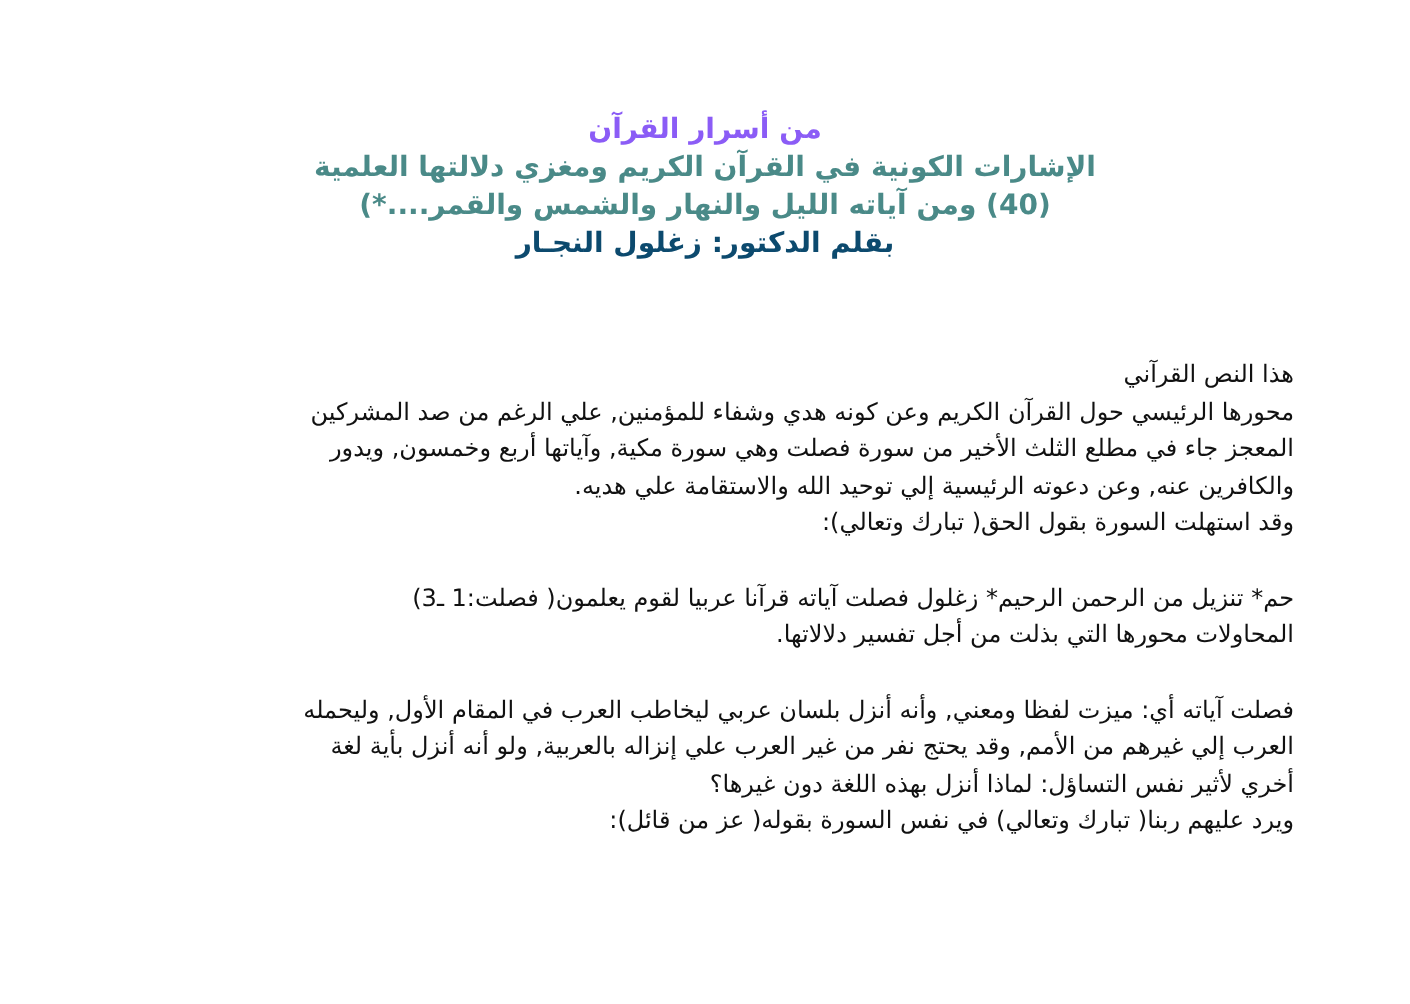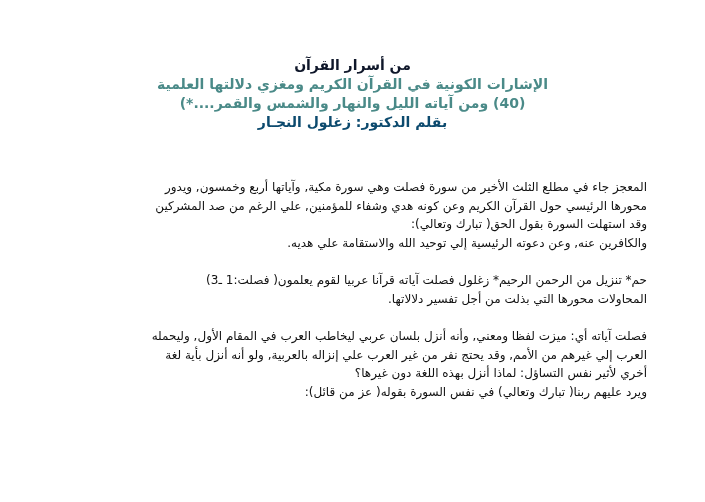--- a/index.html
+++ b/index.html
@@ -20,21 +20,21 @@
     position: absolute;
     top: 56px;
     left: 0;
     width: 705px;
     text-align: center;
     font-family: "DejaVu Sans", sans-serif;
     font-weight: bold;
     font-size: 14px;
     line-height: 19px;
   }
-  .header .t-red { color: #0f172a; }
+  .header .t-red { color: #8b5cf6; }
   .header .t-teal { color: #4a8a88; }
   .header .t-olive { color: #0c4a6e; }
   .body {
     position: absolute;
     top: 178px;
     right: 58px;
     width: 548px;
     text-align: right;
     font-family: "DejaVu Sans", sans-serif;
     font-size: 12px;
@@ -52,24 +52,25 @@
 
   <div class="header">
     <div class="t-red">من أسرار القرآن</div>
     <div class="t-teal">الإشارات الكونية في القرآن الكريم ومغزي دلالتها العلمية</div>
     <div class="t-teal">(40) ومن آياته الليل والنهار والشمس والقمر....*)</div>
     <div class="t-olive">بقلم الدكتور: زغلول النجـار</div>
   </div>
 
   <div class="body">
     <div>
+      <p>هذا النص القرآني</p>
+      <p>محورها الرئيسي حول القرآن الكريم وعن كونه هدي وشفاء للمؤمنين, علي الرغم من صد المشركين</p>
       <p>المعجز جاء في مطلع الثلث الأخير من سورة فصلت وهي سورة مكية, وآياتها أربع وخمسون, ويدور</p>
-      <p>محورها الرئيسي حول القرآن الكريم وعن كونه هدي وشفاء للمؤمنين, علي الرغم من صد المشركين</p>
+      <p>والكافرين عنه, وعن دعوته الرئيسية إلي توحيد الله والاستقامة علي هديه.</p>
       <p>وقد استهلت السورة بقول الحق( تبارك وتعالي):</p>
-      <p>والكافرين عنه, وعن دعوته الرئيسية إلي توحيد الله والاستقامة علي هديه.</p>
     </div>
     <div class="gap"></div>
     <div>
       <p>حم* تنزيل من الرحمن الرحيم* زغلول فصلت آياته قرآنا عربيا لقوم يعلمون( فصلت:1 ـ3)</p>
       <p>المحاولات محورها التي بذلت من أجل تفسير دلالاتها.</p>
     </div>
     <div class="gap2"></div>
     <div>
       <p>فصلت آياته أي: ميزت لفظا ومعني, وأنه أنزل بلسان عربي ليخاطب العرب في المقام الأول, وليحمله</p>
       <p>العرب إلي غيرهم من الأمم, وقد يحتج نفر من غير العرب علي إنزاله بالعربية, ولو أنه أنزل بأية لغة</p>

